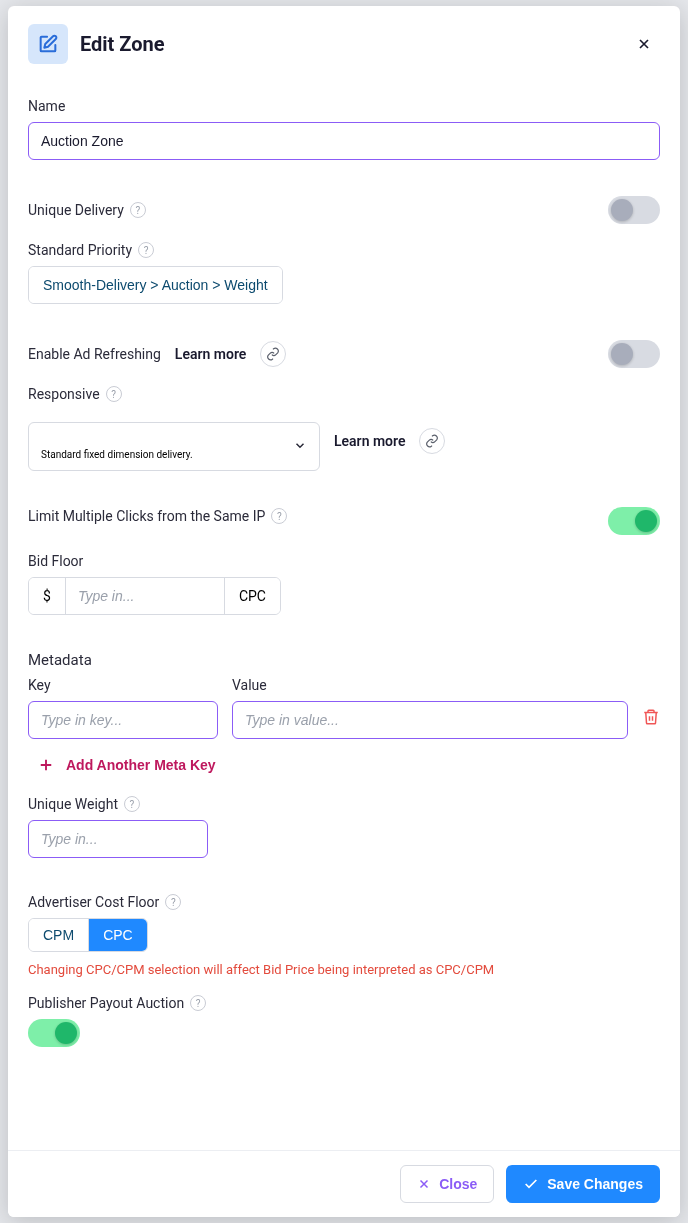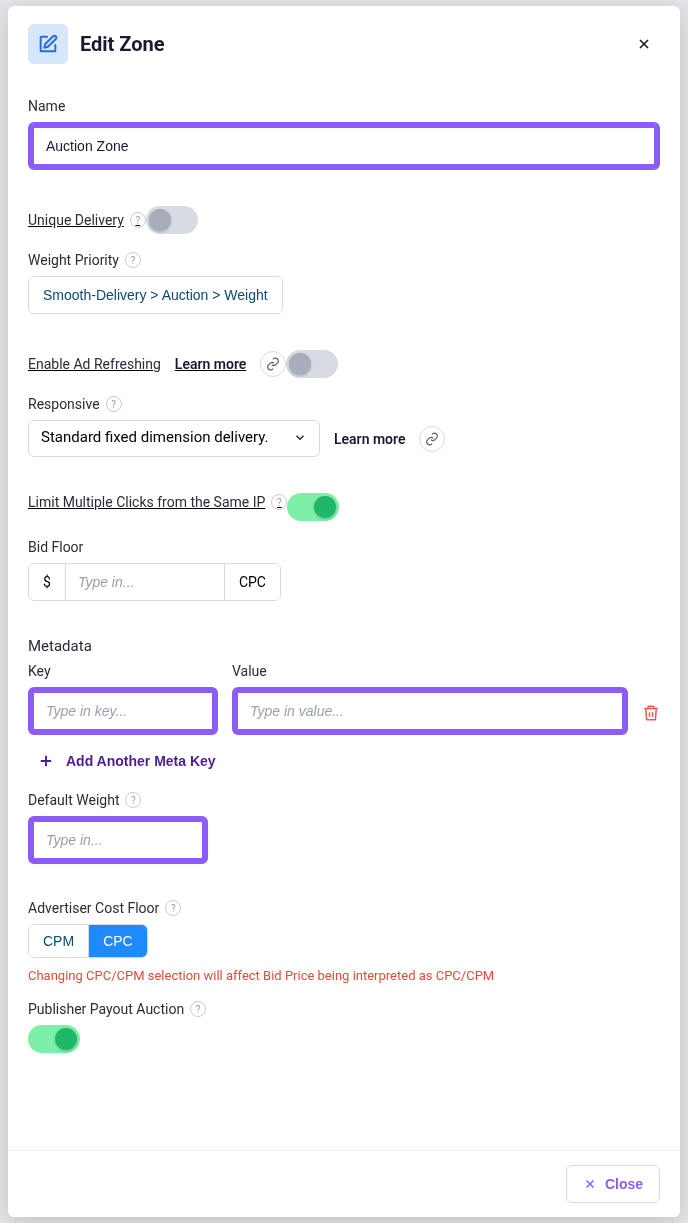--- a/index.html
+++ b/index.html
@@ -52,29 +52,29 @@
   }
   .section { margin-top: 18px; }
   .field-label { font-size: 14px; color: #2b2b3a; margin-bottom: 8px; display:flex; align-items:center; gap:6px; }
   .help-icon {
     width: 16px; height: 16px; border: 1px solid #c9ccd4; border-radius: 50%;
     display:inline-flex;align-items:center;justify-content:center;
     font-size: 10px; color: #9aa0ab;
   }
   .text-input {
     width: 100%;
-    border: 6px solid #8b5cf6;
+    border: 1px solid #8b5cf6;
     border-radius: 6px;
     padding: 10px 12px;
     font-size: 14px;
     color: #1a1a2e;
     outline: none;
   }
   .text-input::placeholder { color:#9aa0ab; font-style: italic; }
-  .row-between { display:flex; justify-content:flex-start; align-items:center;text-decoration:underline; }
+  .row-between { display:flex; justify-content:space-between; align-items:center; }
   .toggle {
     width: 52px; height: 28px; border-radius: 14px; position:relative;
     cursor:pointer;
   }
   .toggle .knob {
     width: 22px; height: 22px; border-radius: 50%;
     position:absolute; top:3px;
     background:#fff;
     box-shadow: 0 1px 3px rgba(0,0,0,0.2);
   }
@@ -103,24 +103,25 @@
   .link-icon {
     width:26px;height:26px;border:1px solid #d7dae1;border-radius:50%;
     display:inline-flex;align-items:center;justify-content:center;
     font-size:14px;color:#5a5f6b;
   }
   .select {
     position:relative;
     width: 292px;
     border:1px solid #d7dae1;
     border-radius:6px;
-    padding:7px 36px 10px 12px;
-    font-size:15px;
+    padding:26px 36px 10px 12px;
+    font-size:10px;
     background:#fff;
     cursor:pointer;
+    margin-top:12px;
   }
   .select .caret {
     position:absolute; right:12px; top:50%; transform:translateY(-50%);
     font-size:14px;color:#2b2b3a;
   }
   .input-group {
     display:inline-flex;
     border:1px solid #d7dae1;
     border-radius:6px;
     overflow:hidden;
@@ -143,21 +144,21 @@
   .meta-row { display:flex; gap:14px; align-items:flex-end; }
   .meta-col { display:flex; flex-direction:column; }
   .trash {
     color:#f05656; font-size:20px; cursor:pointer;
     background:none;border:none;
     padding-bottom:8px;
   }
   .add-meta {
     display:inline-flex; align-items:center; gap:10px;
     margin-top:16px; cursor:pointer;
-    font-size:14px; font-weight:600; color:#4c1d95;
+    font-size:14px; font-weight:600; color:#be185d;
     background:none;border:none;
     padding-left:8px;
   }
   .plus-circle {
     width:20px;height:20px;display:inline-flex;align-items:center;justify-content:center;
     font-size:18px;font-weight:700;
   }
   .small-input { width:180px; }
   .cost-seg .seg { padding:8px 14px; }
   .warning { font-size:13px; color:#e34b3d; margin-top:10px; }
@@ -217,21 +218,21 @@
         <span>Unique Delivery</span>
         <span class="help-icon">?</span>
       </div>
       <div class="toggle off">
           <div class="knob"></div>
         </div>
     </div>
 
     <div class="section">
       <div class="field-label">
-        <span>Weight Priority</span>
+        <span>Standard Priority</span>
         <span class="help-icon">?</span>
       </div>
       <div class="seg-group">
         <button class="seg">Smooth-Delivery &gt; Auction &gt; Weight</button>
       </div>
     </div>
 
     <div class="section mt-lg row-between">
       <div class="inline-row">
         <span class="field-label" style="margin-bottom:0">Enable Ad Refreshing</span>
@@ -316,21 +317,21 @@
           <svg width="18" height="18" viewBox="0 0 24 24" fill="none" stroke="currentColor" stroke-width="2.5">
               <path d="M12 5v14M5 12h14"></path>
             </svg>
         </span>
         <span>Add Another Meta Key</span>
       </button>
     </div>
 
     <div class="section">
       <div class="field-label">
-        <span>Default Weight</span>
+        <span>Unique Weight</span>
         <span class="help-icon">?</span>
       </div>
       <input class="text-input small-input" placeholder="Type in..." style="">
     </div>
 
     <div class="section mt-lg">
       <div class="field-label">
         <span>Advertiser Cost Floor</span>
         <span class="help-icon">?</span>
       </div>
@@ -353,15 +354,21 @@
 
   </div>
 
   <div class="modal-footer">
     <button class="btn btn-secondary">
       <svg width="14" height="14" viewBox="0 0 24 24" fill="none" stroke="currentColor" stroke-width="2.5">
           <path d="M18 6 6 18M6 6l12 12"></path>
         </svg>
       <span>Close</span>
     </button>
+    <button class="btn btn-primary">
+      <svg width="16" height="16" viewBox="0 0 24 24" fill="none" stroke="currentColor" stroke-width="2.5">
+          <path d="M20 6 9 17l-5-5"></path>
+        </svg>
+      <span>Save Changes</span>
+    </button>
   </div>
 
 </div>
 
 </body></html>

